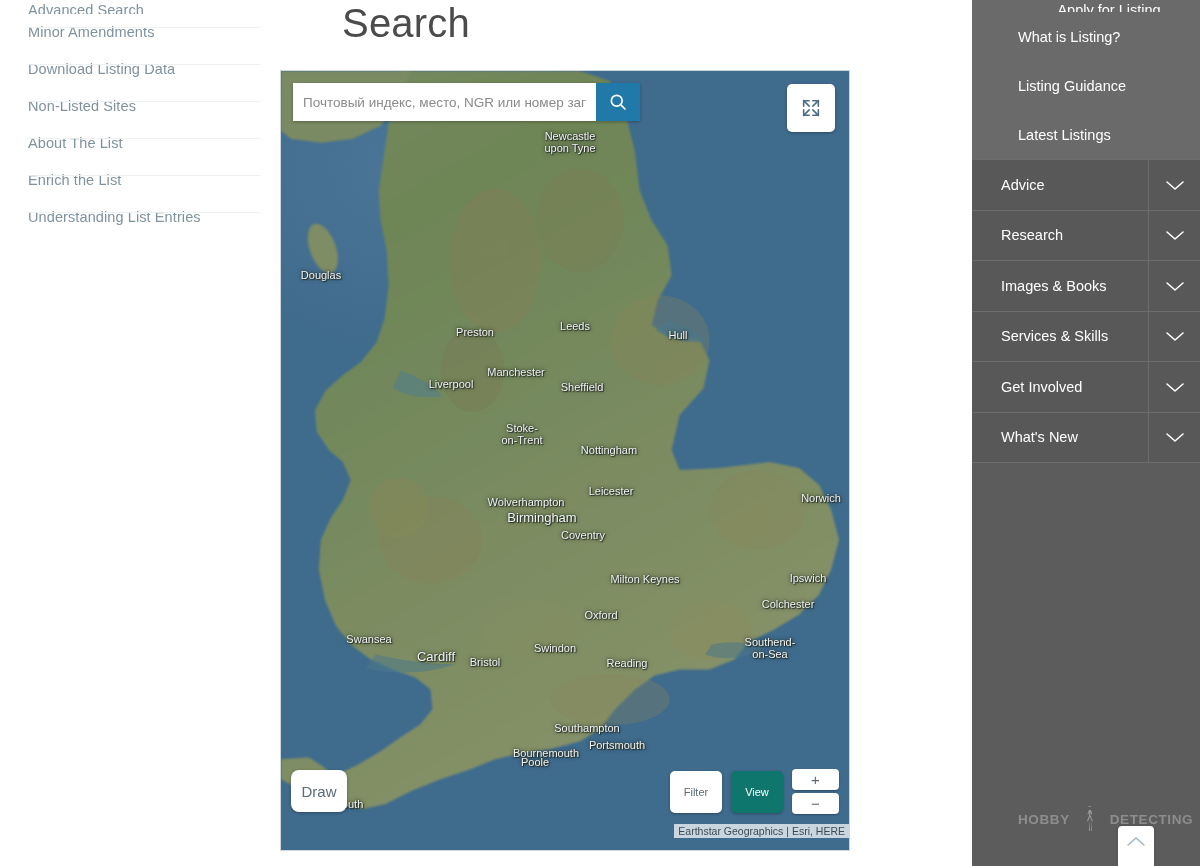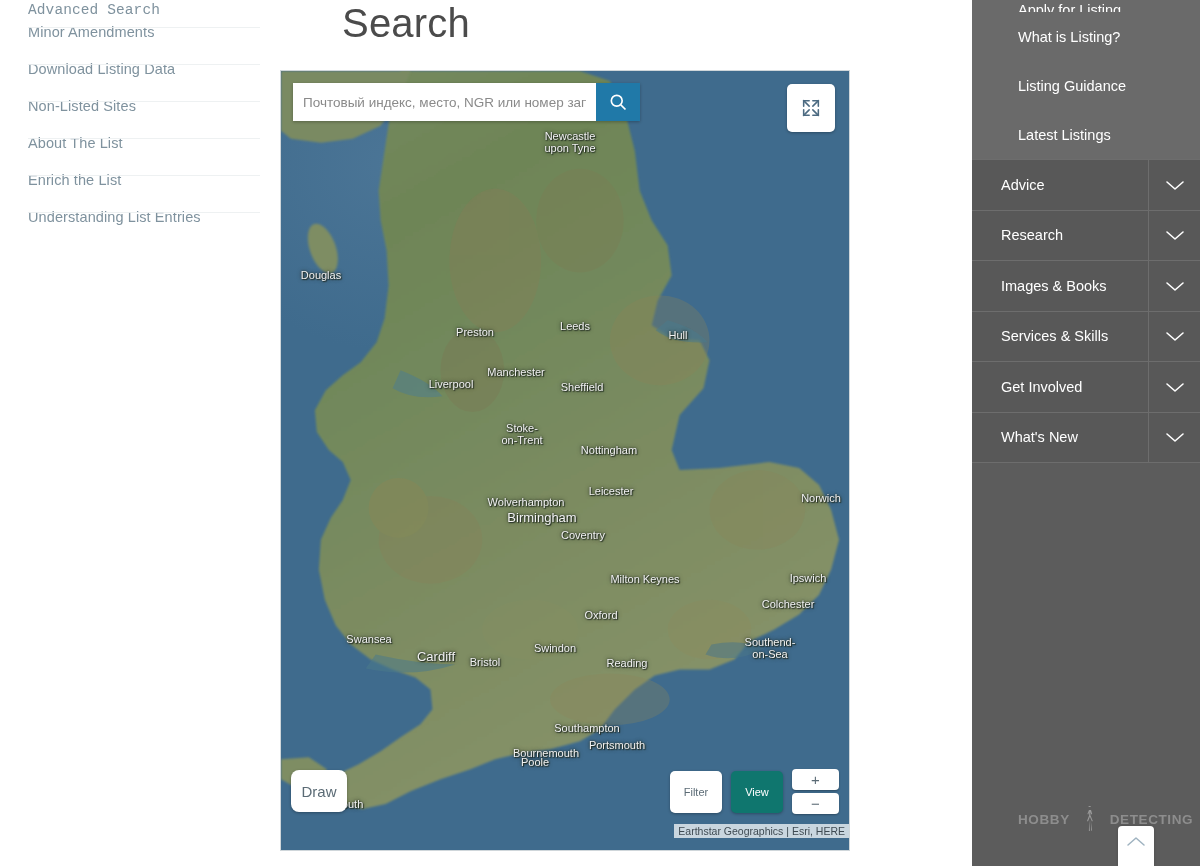--- a/index.html
+++ b/index.html
@@ -26,21 +26,21 @@
   }
   .leftnav .nav-link {
     color: #7f929e;
     font-size: 14.5px;
     line-height: 1.2;
     text-decoration: none;
     letter-spacing: .1px;
     white-space: nowrap;
   }
   .leftnav .nav-item.cut {
-    height: 14px; overflow: hidden; align-items: flex-end; font-family: Liberation Mono, monospace;
+    height: 14px; overflow: hidden; align-items: flex-end;
   }
   .leftnav .nav-item.cut .nav-link { position: relative; top: 5px; }
   .leftnav .nav-sep {
     position:absolute; left:28px; right:20px; top:13px;
     border-top: 1px solid #eceff1; opacity:.9;
   }
 
   
   .page-title {
     position: absolute; left: 342px; top: -26px;
@@ -149,21 +149,21 @@
   .rightbar {
     position:absolute; left: 972px; top: 0; width: 228px; height: 866px;
     background: #5c5c5c;
   }
   .rb-top { background:#6a6a6a; padding-top: 0; }
   .rb-sublink {
     height: 49px; display:flex; align-items:center;
     padding-left: 46px; color:#ffffff; font-size: 14.5px;
     text-decoration:none; cursor:pointer;
   }
-  .rb-sublink.cut { height: 12px; overflow:hidden; align-items:flex-end; }
+  .rb-sublink.cut { height: 12px; overflow:hidden; align-items:flex-end;justify-content:center; }
   .rb-sublink.cut span { position:relative; top:6px; }
   .rb-accordion { }
   .rb-row {
     position:relative; height: 50.5px; display:flex; align-items:center;
     border-top: 1px solid #6d6d6d;
     background:#585858;
     cursor:pointer;
   }
   .rb-row .rb-label {
     padding-left: 29px; color:#fff; font-size:14.5px;

